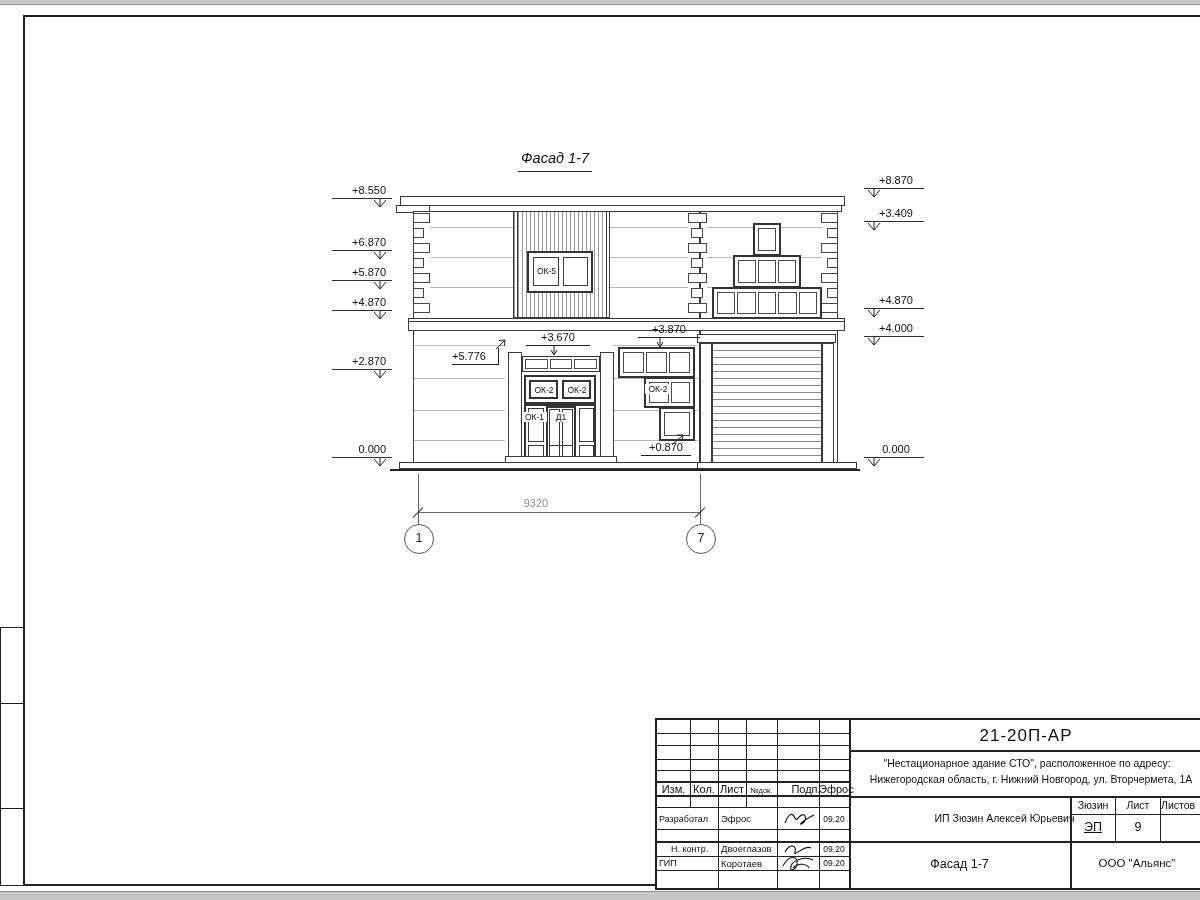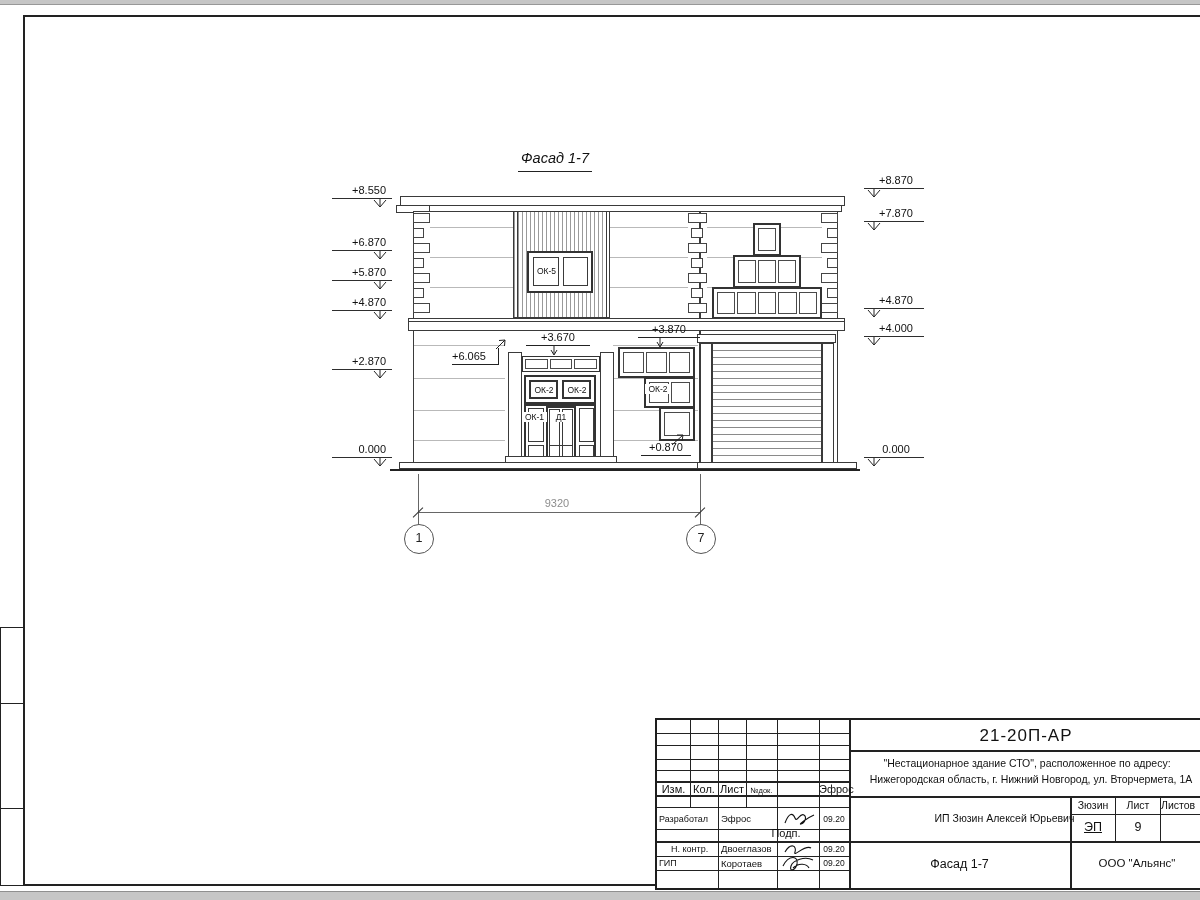--- a/index.html
+++ b/index.html
@@ -226,21 +226,21 @@
         </svg>
     </div>
 
     <div class="elev right" style="left:864px;top:174px;">
       <span class="t">+8.870</span>
       <svg width="16" height="9">
           <path d="M8 0 V8 M2 1 L8 8 L14 1" stroke="#222" fill="none"></path>
         </svg>
     </div>
     <div class="elev right" style="left:864px;top:207px;">
-      <span class="t">+7.870</span>
+      <span class="t">+3.409</span>
       <svg width="16" height="9">
           <path d="M8 0 V8 M2 1 L8 8 L14 1" stroke="#222" fill="none"></path>
         </svg>
     </div>
     <div class="elev right" style="left:864px;top:294px;">
       <span class="t">+4.870</span>
       <svg width="16" height="9">
           <path d="M8 0 V8 M2 1 L8 8 L14 1" stroke="#222" fill="none"></path>
         </svg>
     </div>
@@ -250,21 +250,21 @@
           <path d="M8 0 V8 M2 1 L8 8 L14 1" stroke="#222" fill="none"></path>
         </svg>
     </div>
     <div class="elev right" style="left:864px;top:443px;">
       <span class="t">0.000</span>
       <svg width="16" height="9">
           <path d="M8 0 V8 M2 1 L8 8 L14 1" stroke="#222" fill="none"></path>
         </svg>
     </div>
 
-    <div class="ann" style="left:452px;top:350px;width:46px;text-align:left;">+6.065</div>
+    <div class="ann" style="left:452px;top:350px;width:46px;text-align:left;">+5.776</div>
     <div class="hl" style="left:452px;top:364px;width:47px;background:#222;"></div>
     <div class="vl" style="left:498px;top:348px;height:17px;background:#222;"></div>
     <svg class="a" style="left:494px;top:337px;" width="14" height="13">
         <path d="M2 12 L11 3 M5 3.5 L11 3 L10.5 9" stroke="#222" fill="none"></path>
       </svg>
 
     <div class="ann" style="left:526px;top:331px;width:64px;text-align:center;">+3.670</div>
     <div class="hl" style="left:526px;top:345px;width:64px;background:#222;"></div>
     <svg class="a" style="left:548px;top:345px;" width="12" height="11">
         <path d="M6 0 V9 M3 5 L6 10 L9 5" stroke="#222" fill="none"></path>
@@ -280,21 +280,21 @@
     <div class="hl" style="left:641px;top:455px;width:50px;background:#222;"></div>
     <svg class="a" style="left:670px;top:432px;" width="16" height="14">
         <path d="M2 13 L13 3 M7 3 L13 3 L12 9" stroke="#222" fill="none"></path>
       </svg>
 
     <div class="vl" style="left:418px;top:474px;height:51px;background:#666;"></div>
     <div class="vl" style="left:700px;top:474px;height:51px;background:#666;"></div>
     <div class="hl" style="left:418px;top:512px;width:283px;background:#666;"></div>
     <div class="slash" style="left:411px;top:512px;"></div>
     <div class="slash" style="left:693px;top:512px;"></div>
-    <div class="dimtxt" style="left:515px;top:497px;width:84px;">9320</div>
+    <div class="dimtxt" style="left:494px;top:497px;width:84px;">9320</div>
     <div class="axis" style="left:404px;top:524px;">1</div>
     <div class="axis" style="left:686px;top:524px;">7</div>
   </div>
 
   <div id="tb">
 
     <div class="vl" style="left:33px;top:0;height:87px;"></div>
     <div class="vl" style="left:61px;top:0;height:168px;"></div>
     <div class="vl" style="left:89px;top:0;height:87px;"></div>
     <div class="vl" style="left:120px;top:0;height:168px;"></div>
@@ -318,21 +318,21 @@
     <div class="hl" style="left:413px;top:94px;width:134px;"></div>
     <div class="hl" style="left:192px;top:121px;width:355px;height:2px;"></div>
     <div class="vl" style="left:413px;top:76px;height:92px;width:2px;"></div>
     <div class="vl" style="left:458px;top:76px;height:45px;"></div>
     <div class="vl" style="left:503px;top:76px;height:45px;"></div>
 
     <div class="tbt" style="left:0;top:63px;width:33px;font-size:11px;">Изм.</div>
     <div class="tbt" style="left:33px;top:63px;width:28px;font-size:11px;">Кол.</div>
     <div class="tbt" style="left:61px;top:63px;width:28px;font-size:11px;">Лист</div>
     <div class="tbt" style="left:89px;top:66px;width:31px;font-size:7.5px;">№док.</div>
-    <div class="tbt" style="left:108px;top:63px;width:42px;font-size:11px;margin-top:44px;">Подп.</div>
+    <div class="tbt" style="left:128px;top:63px;width:42px;font-size:11px;">Подп.</div>
     <div class="tbt" style="left:162px;top:63px;width:30px;font-size:11px;">Эфрос</div>
 
     <div class="tbt" style="left:2px;top:94px;width:59px;font-size:9px;text-align:left;">Разработал</div>
     <div class="tbt" style="left:64px;top:93px;width:56px;font-size:9.5px;text-align:left;">Эфрос</div>
     <div class="tbt" style="left:163px;top:94px;width:28px;font-size:8.5px;">09.20</div>
     <svg class="sig" style="left:124px;top:88px;" width="38" height="20">
         <path d="M4 15 C8 4 12 5 14 10 C16 15 19 4 23 7 C26 9 24 15 20 16 C17 17 26 10 33 7" fill="none" stroke="#111" stroke-width="1.1"></path>
       </svg>
 
     <div class="tbt" style="left:2px;top:124px;width:59px;font-size:9px;text-align:left;padding-left:12px;">Н. контр.</div>

